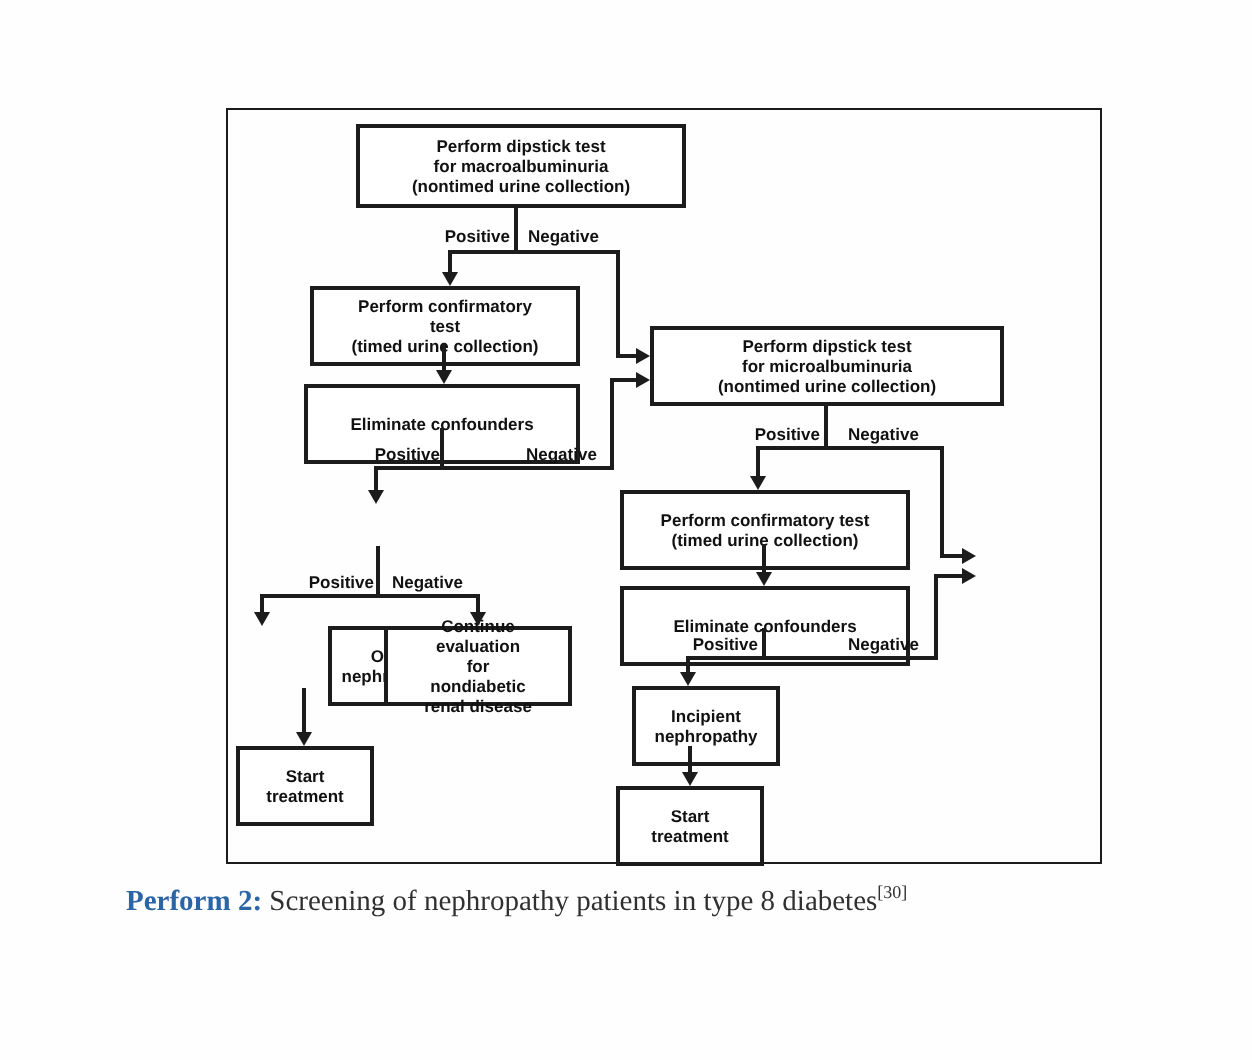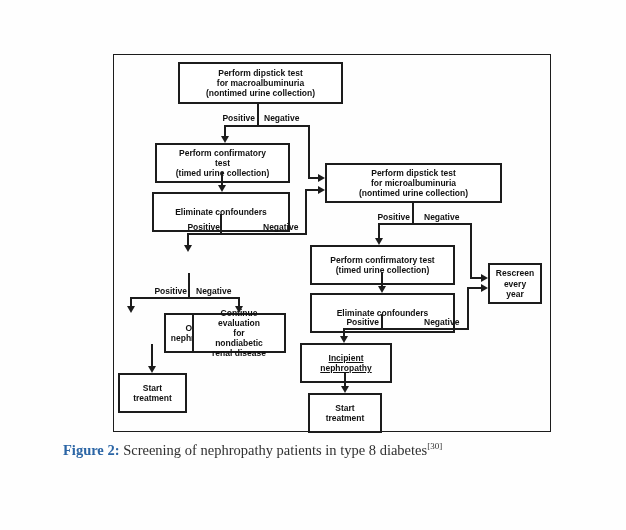--- a/index.html
+++ b/index.html
@@ -105,25 +105,22 @@
 
   <div class="node" style="left:325px; top:163px; width:177px; height:40px;">Perform dipstick test
 for microalbuminuria
 (nontimed urine collection)</div>
 
   <div class="node" style="left:310px; top:245px; width:145px; height:27px;">Perform confirmatory test
 (timed urine collection)</div>
 
   <div class="node" style="left:310px; top:293px; width:145px; height:21px;">Eliminate confounders</div>
 
-  <div class="node" style="left:488px; top:263px; width:54px; height:41px;">Rescreen
-every
-year</div>
 
-  <div class="node" style="left:300px; top:343px; width:92px; height:30px;text-decoration:underline;">Incipient
+  <div class="node" style="left:316px; top:343px; width:74px; height:30px;">Incipient
 nephropathy</div>
 
   <div class="node" style="left:308px; top:393px; width:74px; height:29px;">Start
 treatment</div>
 
   <div class="vline" style="left:257px; top:104px; width:2px; height:21px;"></div>
   <div class="hline" style="left:224px; top:125px; width:86px; height:2px;"></div>
   <div class="vline" style="left:224px; top:125px; width:2px; height:12px;"></div>
   <div class="arrow-down" style="left:221px; top:136px;"></div>
   <div class="vline" style="left:308px; top:125px; width:2px; height:54px;"></div>
@@ -177,16 +174,16 @@
   <div class="vline" style="left:467px; top:287px; width:2px; height:43px;"></div>
   <div class="hline" style="left:467px; top:287px; width:14px; height:2px;"></div>
   <div class="arrow-right" style="left:481px; top:284px;"></div>
   <div class="blabel right-align" style="left:339px; top:317px; width:40px;">Positive</div>
   <div class="blabel" style="left:424px; top:317px;">Negative</div>
 
   <div class="vline" style="left:344px; top:373px; width:2px; height:14px;"></div>
   <div class="arrow-down" style="left:341px; top:386px;"></div>
 
   <div class="caption">
-    <span class="figlabel">Figure 2:</span><span> Screening of nephropathy patients in type 8 diabetes</span><sup>[30]</sup>
+    <span class="figlabel">Perform 2:</span><span> Screening of nephropathy patients in type 8 diabetes</span><sup>[30]</sup>
   </div>
 
 </div>
 
 </body></html>

